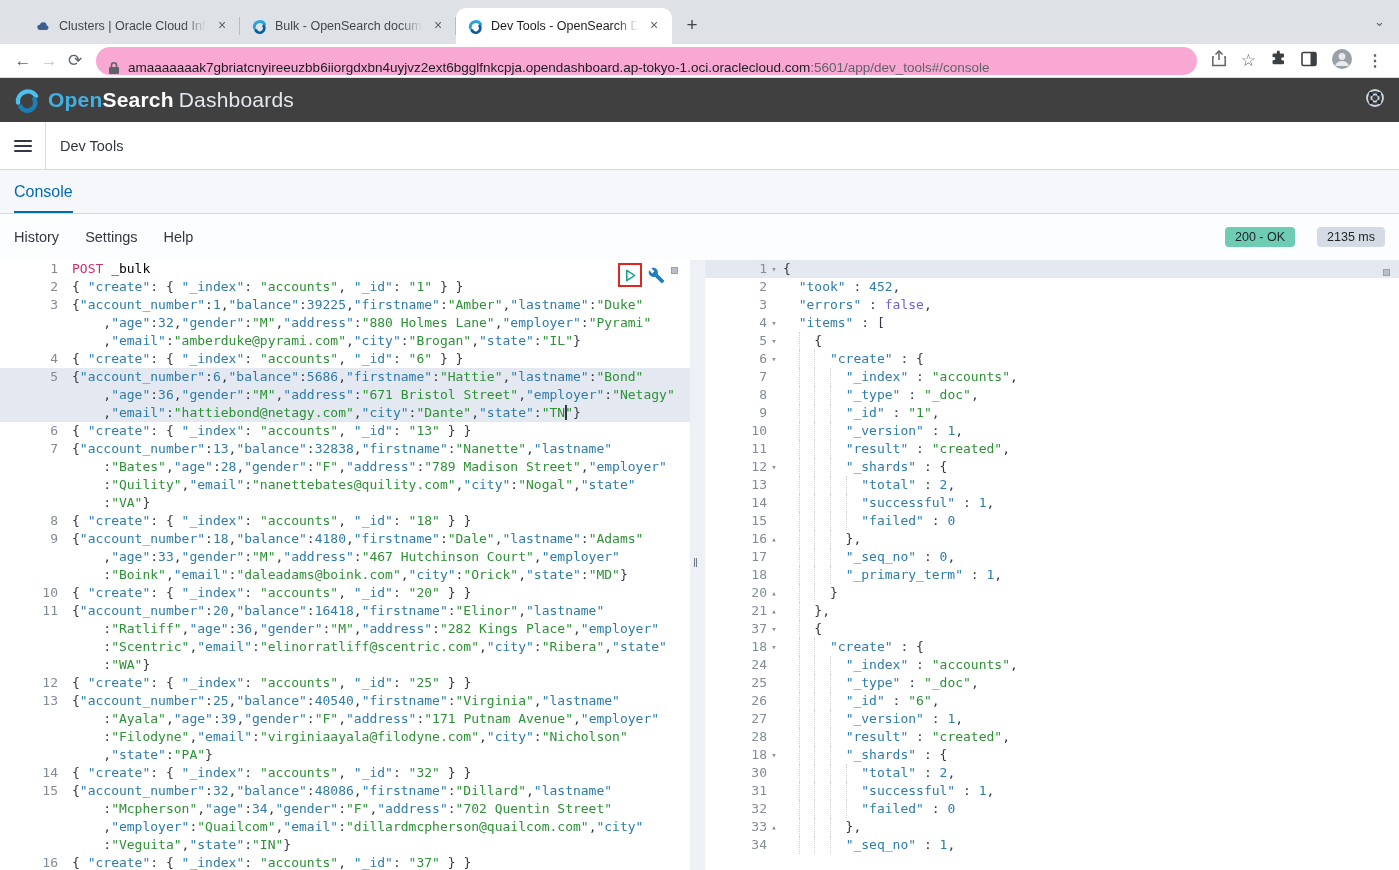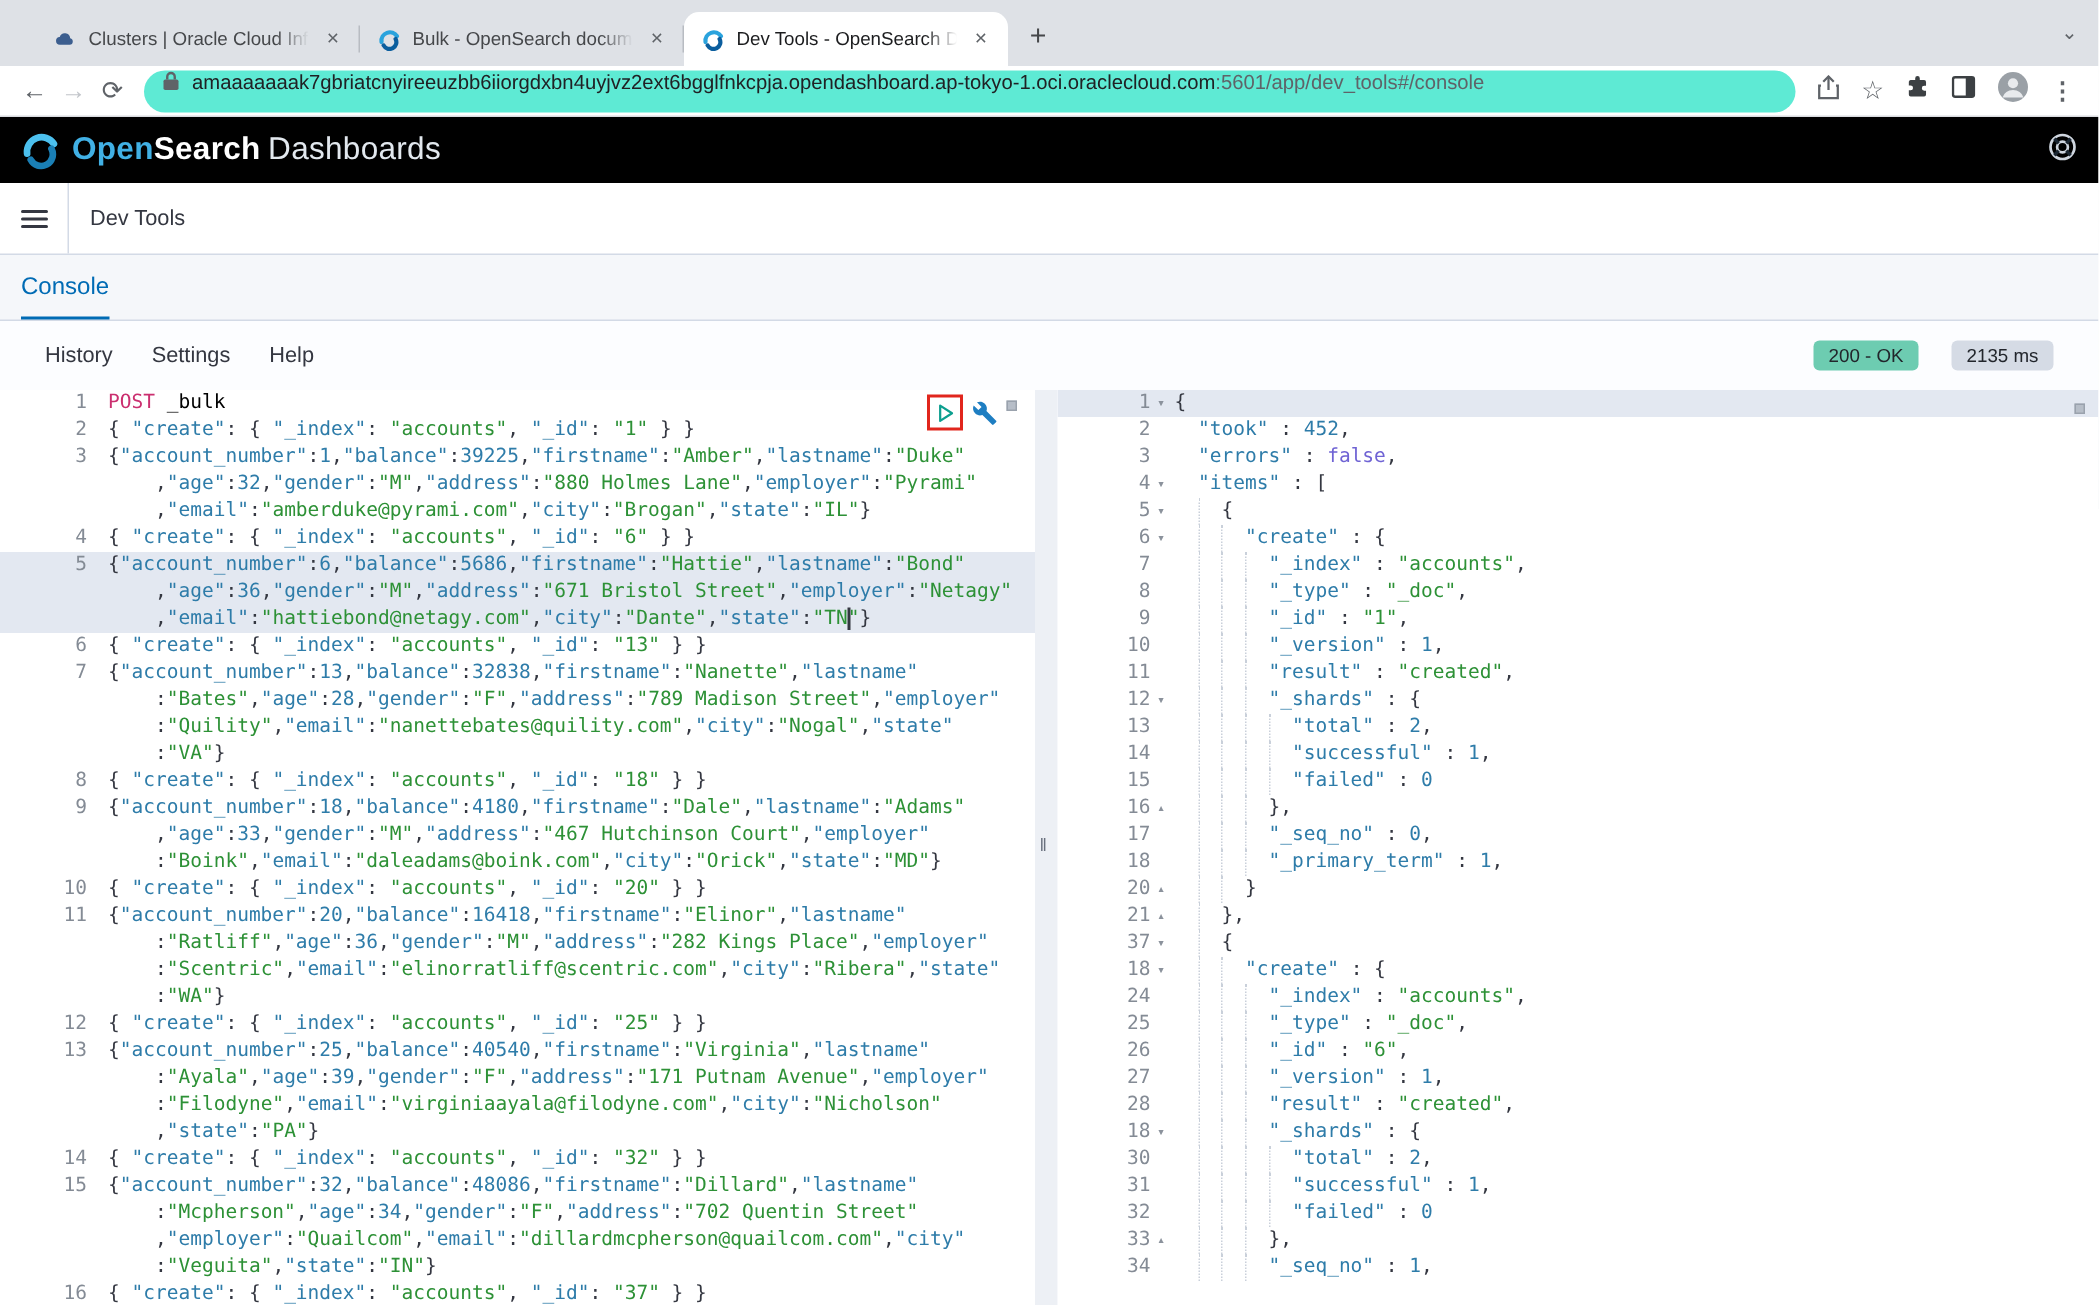--- a/index.html
+++ b/index.html
@@ -15,45 +15,45 @@
   .btab.active { background:#fff; border-radius:10px 10px 0 0; color:#1b1c1e; }
   .btab-title { flex:1; white-space:nowrap; overflow:hidden; }
   .btab-fade { -webkit-mask-image:linear-gradient(90deg,#000 85%,transparent); mask-image:linear-gradient(90deg,#000 85%,transparent); }
   .tab-x { color:#5f6368; font-size:14px; width:16px; height:16px; line-height:15px; text-align:center; border-radius:50%; }
   .newtab { width:28px; height:28px; margin:0 0 4px 6px; font-size:19px; color:#45474a; text-align:center; line-height:26px; }
   .tab-chevron { position:absolute; right:14px; top:14px; color:#5f6368; font-size:13px; }
 
   .urlrow { height:34px; background:#fff; display:flex; align-items:center; padding:0 10px; border-bottom:1px solid #dadce0; }
   .navbtn { width:26px; text-align:center; font-size:17px; color:#5f6368; }
   .navbtn.disabled { color:#c3c6cb; }
-  .omnibox { flex:1; height:28px; background:#5eead4; border-radius:14px; margin:0 8px; display:flex; align-items:flex-start; padding:0 12px; overflow:hidden; }
+  .omnibox { flex:1; height:28px; background:#f9a8d4; border-radius:14px; margin:0 8px; display:flex; align-items:flex-end; padding:0 12px; overflow:hidden; }
   .urltext { font-size:13.5px; color:#202124; white-space:nowrap; }
   .urltext .path { color:#5f6368; }
   .chromeicons { display:flex; align-items:center; gap:14px; padding:0 6px; }
 
   
-  .osd-header { height:44px; background:#000000; display:flex; align-items:center; padding:0 14px; }
+  .osd-header { height:44px; background:#404040; display:flex; align-items:center; padding:0 14px; }
   .brand { display:flex; align-items:center; gap:8px; }
   .brand-text { font-size:21px; letter-spacing:.2px; }
   .brand-open { color:#41b0e4; font-weight:700; }
   .brand-search { color:#ffffff; font-weight:700; }
   .brand-dash { color:#e2e8ee; font-weight:300; margin-left:5px; }
   .osd-right { margin-left:auto; }
 
   
   .navbar { height:48px; background:#fff; border-bottom:1px solid #d3dae6; display:flex; align-items:center; }
   .hamburger { width:46px; height:100%; display:flex; align-items:center; justify-content:center; border-right:1px solid #d3dae6; }
   .hamburger div { width:18px; }
   .hamburger span { display:block; height:2px; background:#343741; margin:3px 0; border-radius:1px; }
   .crumb { margin-left:14px; font-size:14.5px; color:#343741; }
 
   .consolerow { height:44px; background:#f5f7fa; border-bottom:1px solid #d3dae6; display:flex; align-items:flex-end; padding-left:14px; }
   .console-tab { font-size:16px; color:#006bb4; padding-bottom:10px; border-bottom:2px solid #006bb4; }
 
-  .menurow { height:46px; background:#fcfdff; display:flex; align-items:center; padding:0 30px; }
+  .menurow { height:46px; background:#fcfdff; display:flex; align-items:center; padding:0 14px; }
   .menu-item { font-size:14.5px; color:#343741; margin-right:26px; }
   .badges { margin-left:auto; display:flex; gap:22px; }
   .badge { font-size:12.5px; padding:3px 10px; border-radius:4px; color:#22262c; font-weight:500; }
   .badge.ok { background:#6dccb1; }
   .badge.ms { background:#d5dbe5; }
 
   
   .editor-area { position:absolute; top:260px; left:0; right:0; bottom:0; display:flex; background:#eef1f6; }
   .pane { background:#fff; overflow:hidden; position:relative; font-family:"DejaVu Sans Mono", monospace; font-size:13px; line-height:18px; }
   #left-pane { width:690px; }

